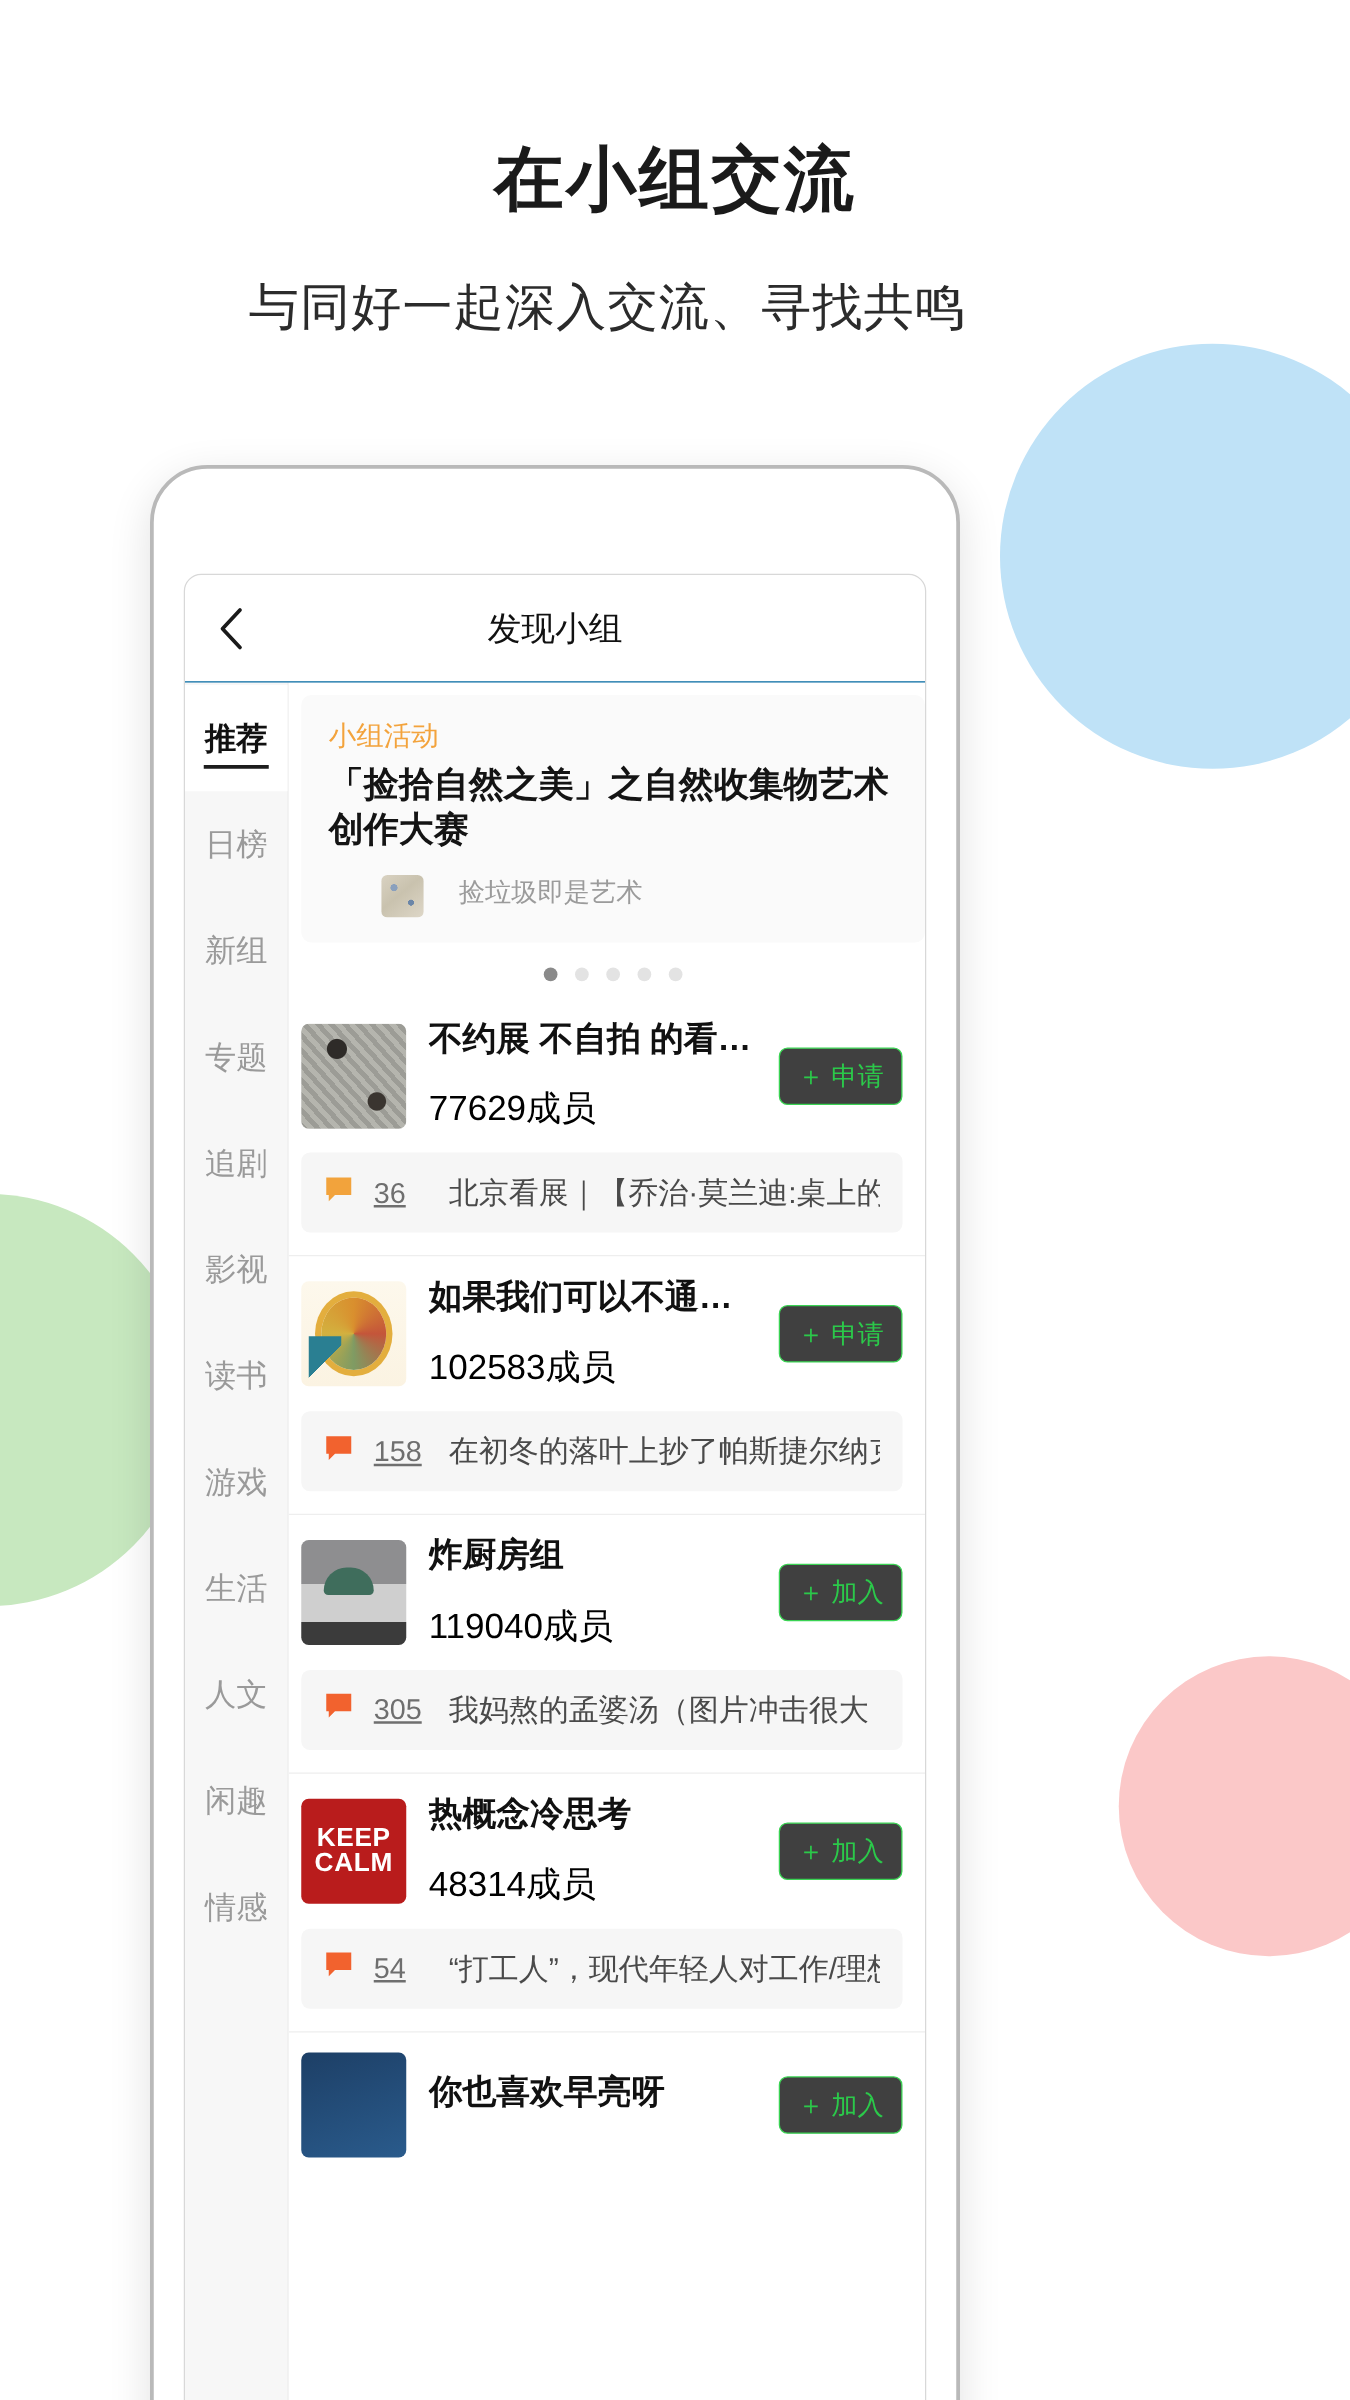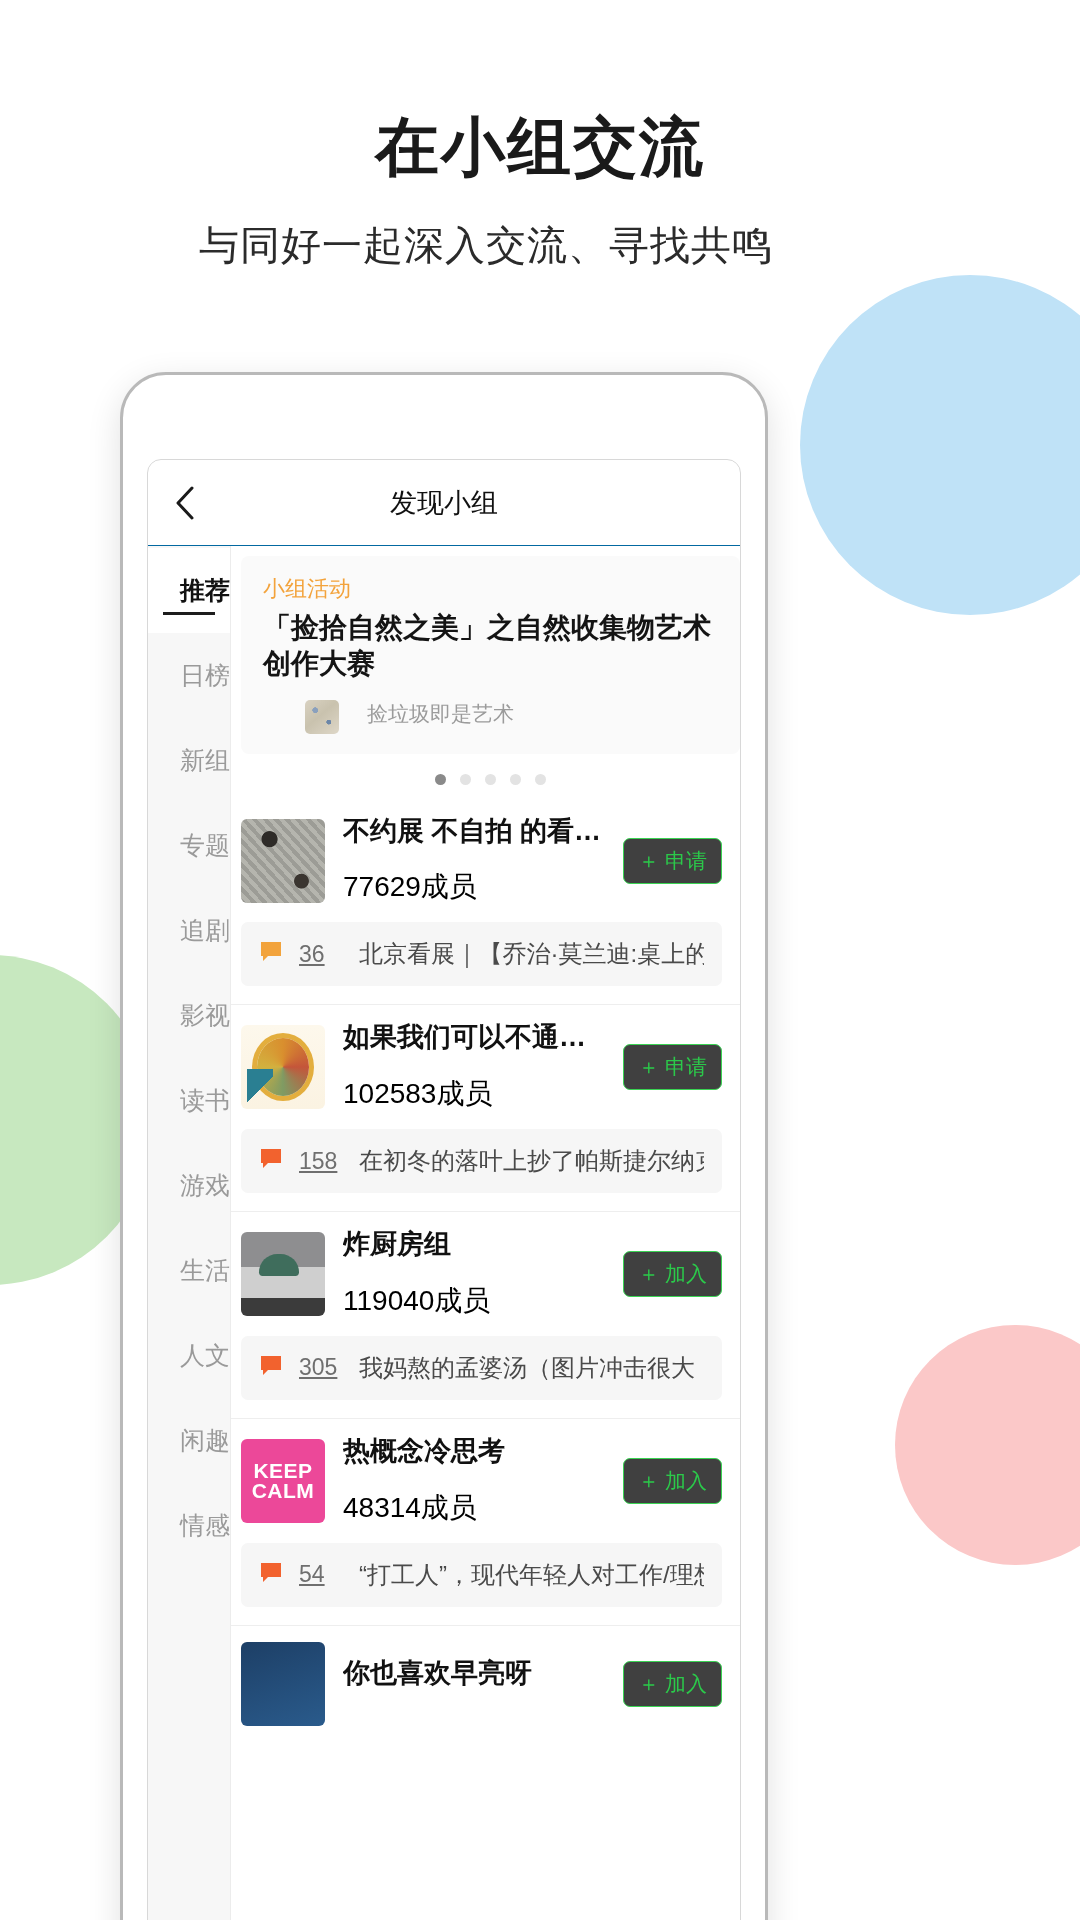--- a/index.html
+++ b/index.html
@@ -13,21 +13,21 @@
 
   
   .blob { position: absolute; border-radius: 50%; }
   #blob-blue  { width: 340px; height: 340px; background: #bfe2f7; right: -60px; top: 275px; }
   #blob-green { width: 330px; height: 330px; background: #c7e8bf; left: -175px; top: 955px; }
   #blob-pink  { width: 240px; height: 240px; background: #fbc8c8; right: -55px; top: 1325px; }
 
   
   #headline {
     position: absolute; top: 112px; left: 0; width: 1080px;
-    text-align: center; font-size: 64px; font-weight: 700; color: #1a1a1a;
+    text-align: center; font-size: 56px; font-weight: 700; color: #1a1a1a;
     letter-spacing: 2px; line-height: 1.1;
   }
   #subhead {
     position: absolute; top: 218px; left: 0; width: 972px;
     text-align: center; font-size: 40px; font-weight: 400; color: #2b2b2b;
     letter-spacing: 1px;
   }
 
   
   #phone {
@@ -67,21 +67,21 @@
   
   #app-body { flex: 1; display: flex; min-height: 0; }
 
   #sidebar {
     flex: 0 0 83px; background: #f7f7f7;
     border-right: 1px solid #ececec;
     display: flex; flex-direction: column;
     padding-top: 2px;
   }
   .side-item {
-    height: 85px; display: flex; align-items: center; justify-content: flex-end;
+    height: 85px; display: flex; align-items: center; justify-content: center;
     font-size: 25px; color: #9a9a9a; position: relative; cursor: pointer;
     flex: 0 0 85px;
   }
   .side-item.active {
     background: #ffffff; color: #111; font-weight: 700;
   }
   .side-item.active::after {
     content: ""; position: absolute; bottom: 18px; left: 50%; transform: translateX(-50%);
     width: 52px; height: 3px; background: #1d1d1d;
   }
@@ -171,21 +171,21 @@
   }
   .av-cat {
     background: linear-gradient(180deg,#8e8e90 0 42%, #cfcfcf 42% 78%, #3b3b3b 78% 100%);
     position: relative;
   }
   .av-cat::before {
     content:""; position:absolute; left:18px; top:22px; width:40px; height:22px;
     border-radius: 20px 20px 4px 4px; background:#3f6d5c;
   }
   .av-keep {
-    background:#ec4899; color:#fff; display:flex; flex-direction:column;
+    background:#b91c1c; color:#fff; display:flex; flex-direction:column;
     align-items:center; justify-content:center; line-height:0.95;
     font-weight:700; font-size:21px; letter-spacing:0.5px;
   }
   .av-blue { background: linear-gradient(160deg,#1d3f66 0%, #2a5b8c 100%); }
 </style>
 </head>
 <body>
 
 <div id="stage">
 

